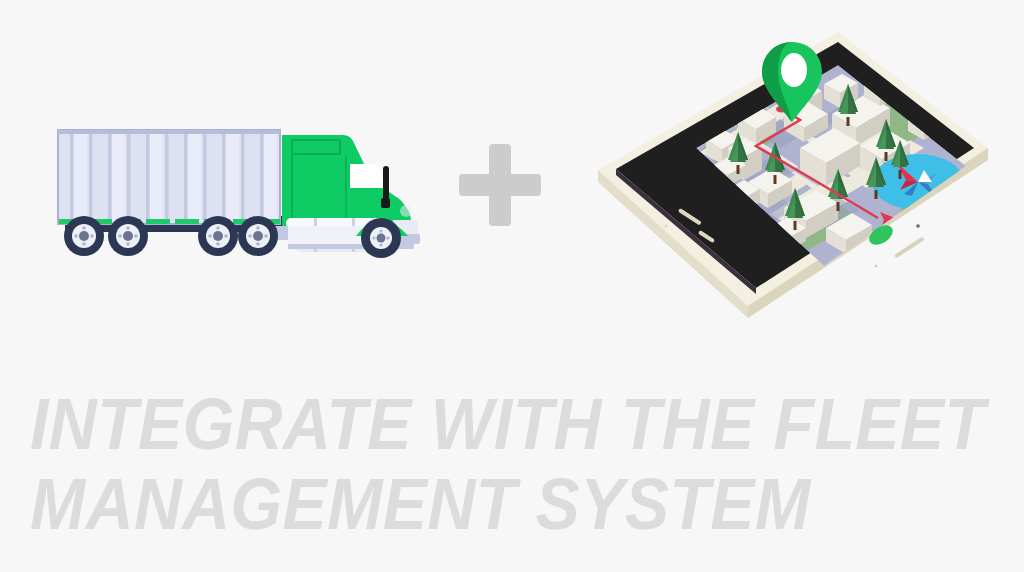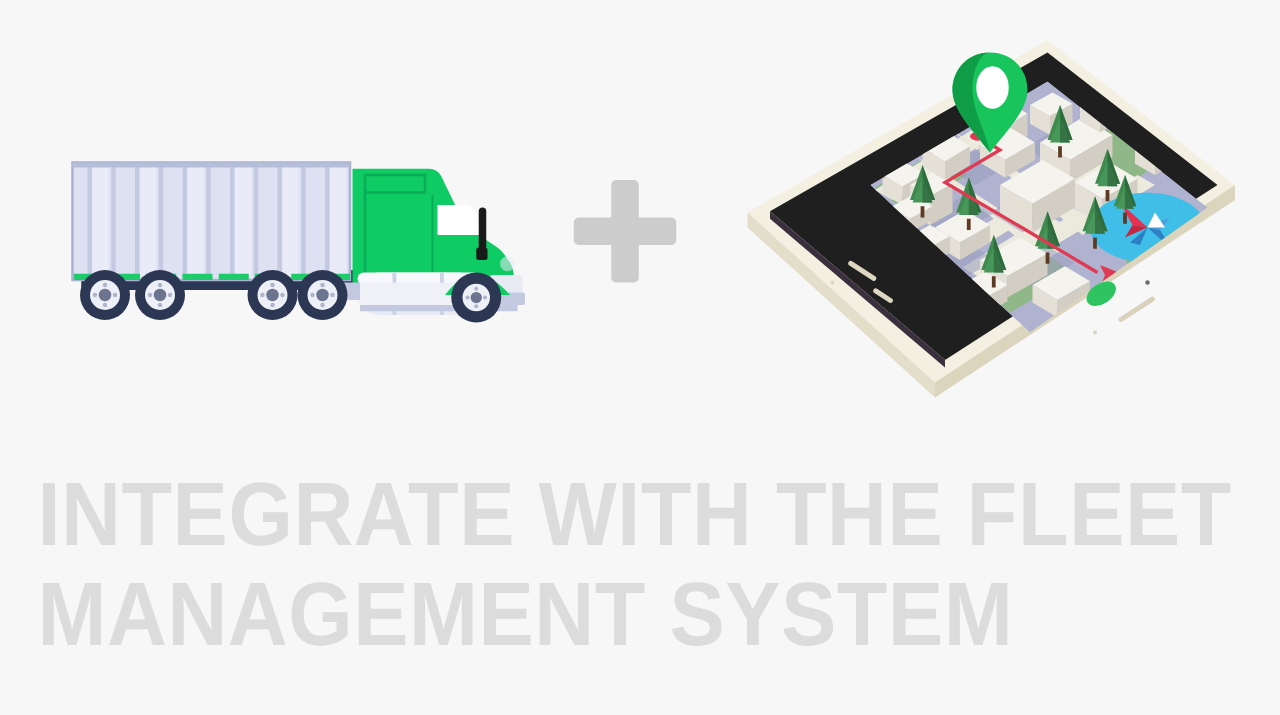--- a/index.html
+++ b/index.html
@@ -58,22 +58,23 @@
     top: 30px;
     width: 410px;
     height: 290px;
   }
   .tablet svg { display: block; width: 410px; height: 290px; }
 
   
   .headline {
     position: absolute;
     left: 30px;
-    top: 372px;
+    top: 384px;
     width: 964px;
+    font-style: italic;
   }
   .headline .line {
     display: block;
     font-family: "Liberation Sans Narrow", "Liberation Sans", sans-serif;
     font-size: 72px;
     line-height: 80px;
     font-weight: 700;
     letter-spacing: 0.5px;
     color: #dcdcdc;
     text-transform: uppercase;

